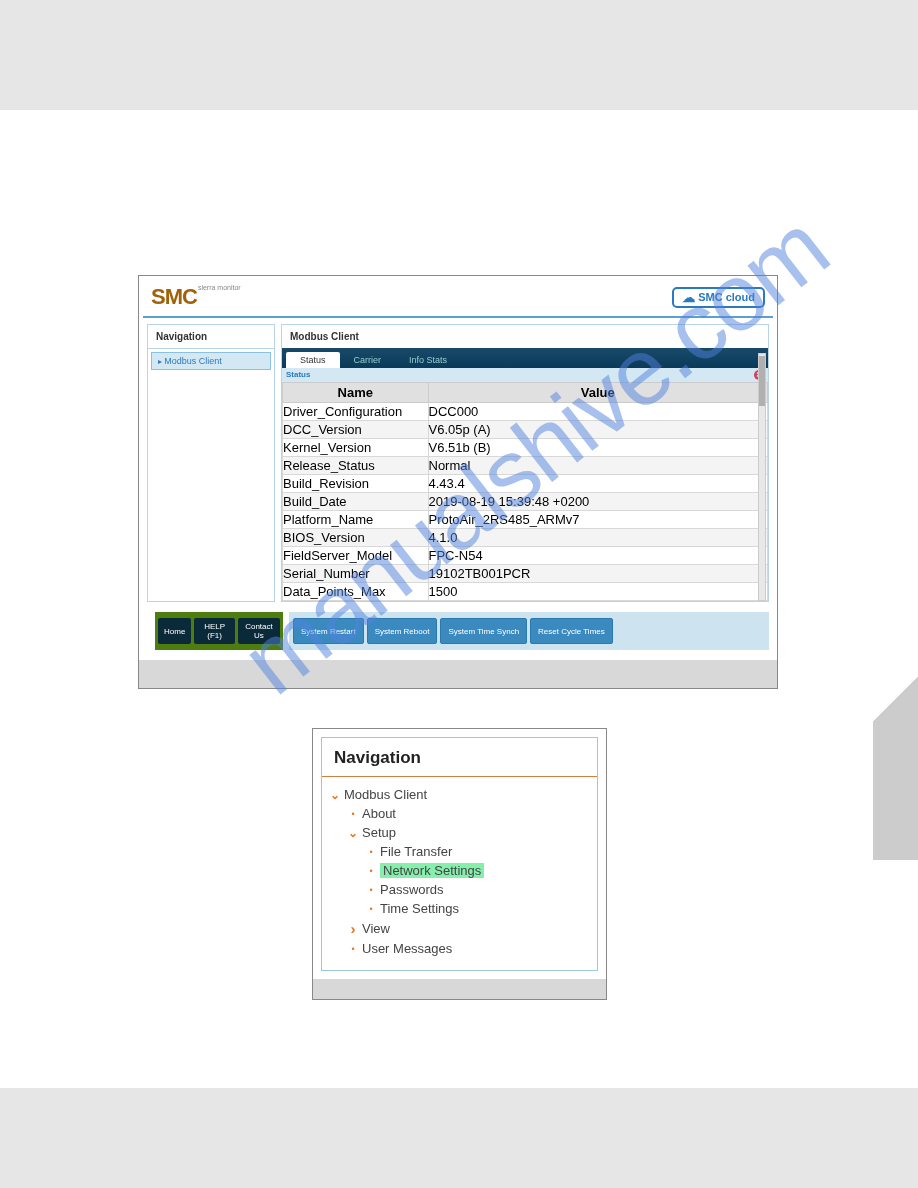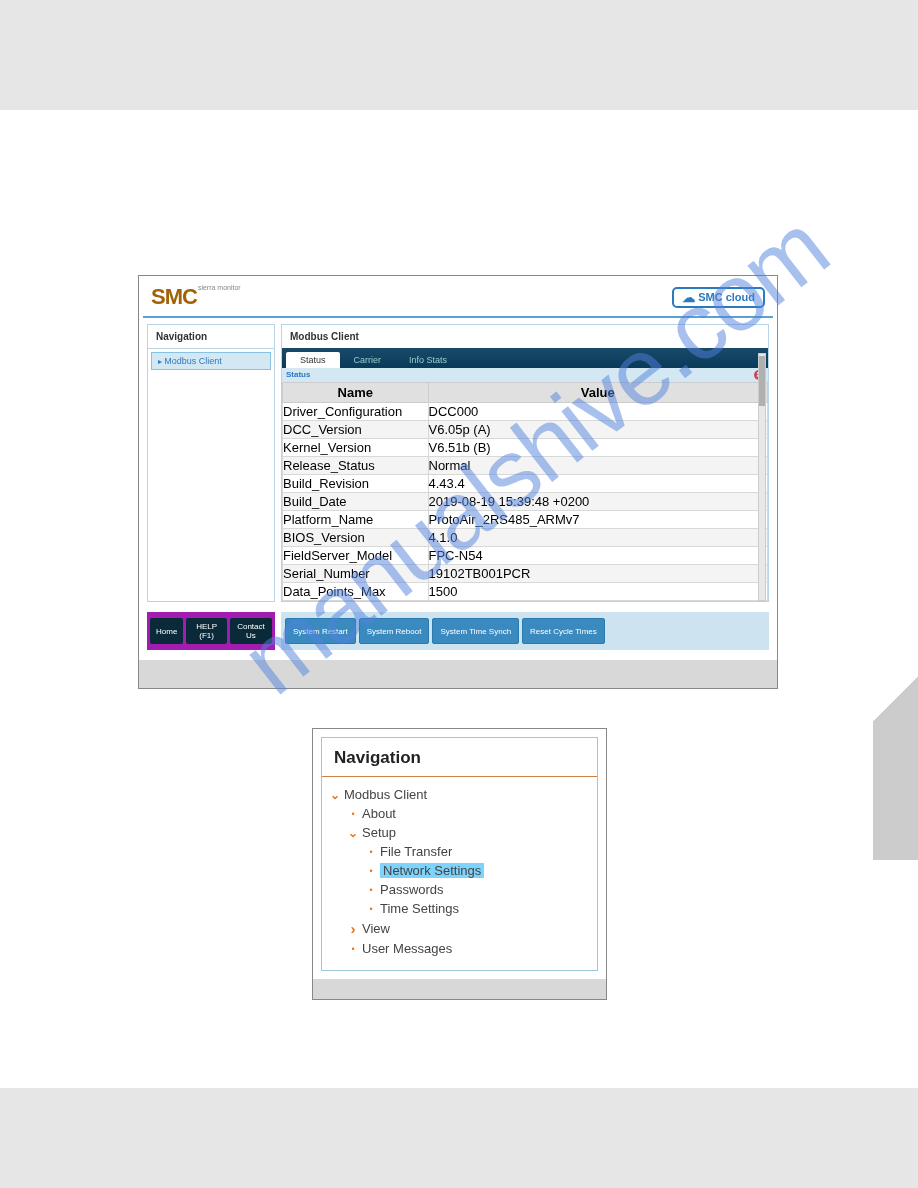--- a/index.html
+++ b/index.html
@@ -73,22 +73,22 @@
   
   .data-table { width: 100%; border-collapse: collapse; font-size: 13px;}
   .data-table th { background: #e0e0e0; padding: 2px 4px; font-weight: bold; text-align: center; border: 1px solid #ccc;}
   .data-table td { padding: 1px 0; border: 1px solid #d8d8d8;}
   .data-table tr:nth-child(even) td { background: #f4f4f4;}
   .scroll-indicator { position: absolute; right: 2px; top: 28px; bottom: 0; width: 8px; background: #e8e8e8; border: 1px solid #ccc;}
   .scroll-thumb { width: 100%; height: 50px; background: #b0b0b0; margin-top: 2px;}
   
   .ss1-footer { display: flex; gap: 6px; padding: 6px 4px; }
   .footer-left {
-    width: 128px; background: #a21caf; padding: 6px 3px;
-    display: flex; gap: 3px; justify-content: center;
+    width: 128px; background: #4d7c0f; padding: 6px 3px;
+    display: flex; gap: 3px; justify-content: center; margin-left: 8px;
   }
   .footer-right {
     flex: 1; background: #cde4f0; padding: 6px 4px;
     display: flex; gap: 3px;
   }
   .btn-dark { background: #0a2a3a; color: #fff; font-size: 8px; padding: 4px 6px; border: none; border-radius: 2px;}
   .btn-blue { background: #3a8ac0; color: #fff; font-size: 8px; padding: 4px 7px; border: 1px solid #2a7ab0; border-radius: 2px;}
   .ss1-bottom-gray { background: #d8d8d8; height: 28px;}
   
   
@@ -104,21 +104,21 @@
   .nav2-panel { border: 1px solid #9cc8dc; background: #fff;}
   .nav2-header { font-size: 17px; font-weight: bold; padding: 10px 12px 8px; border-bottom: 1px solid #d08040; color: #222;}
   .nav2-tree { padding: 8px 4px 12px 4px; font-size: 13px; color: #444;}
   .tree-row { display: flex; align-items: center; padding: 2px 0;}
   .tree-icon { width: 18px; text-align: center; font-size: 12px;}
   .chevron-down { color: #e67820;}
   .chevron-right { color: #e67820;}
   .bullet { color: #e67820; font-size: 9px;}
   .indent1 { padding-left: 18px;}
   .indent2 { padding-left: 36px;}
-  .selected-item { background: #7dd3fc; padding: 0 3px;}
+  .selected-item { background: #86efac; padding: 0 3px;}
   .ss2-bottom-gray { background: #d8d8d8; height: 20px;}
 </style>
 </head>
 <body>
 
 <div class="page-header-bar"></div>
 <div class="page-footer-bar"></div>
 <div class="corner-shape"></div>
 
 <div class="watermark">manualshive.com</div>

